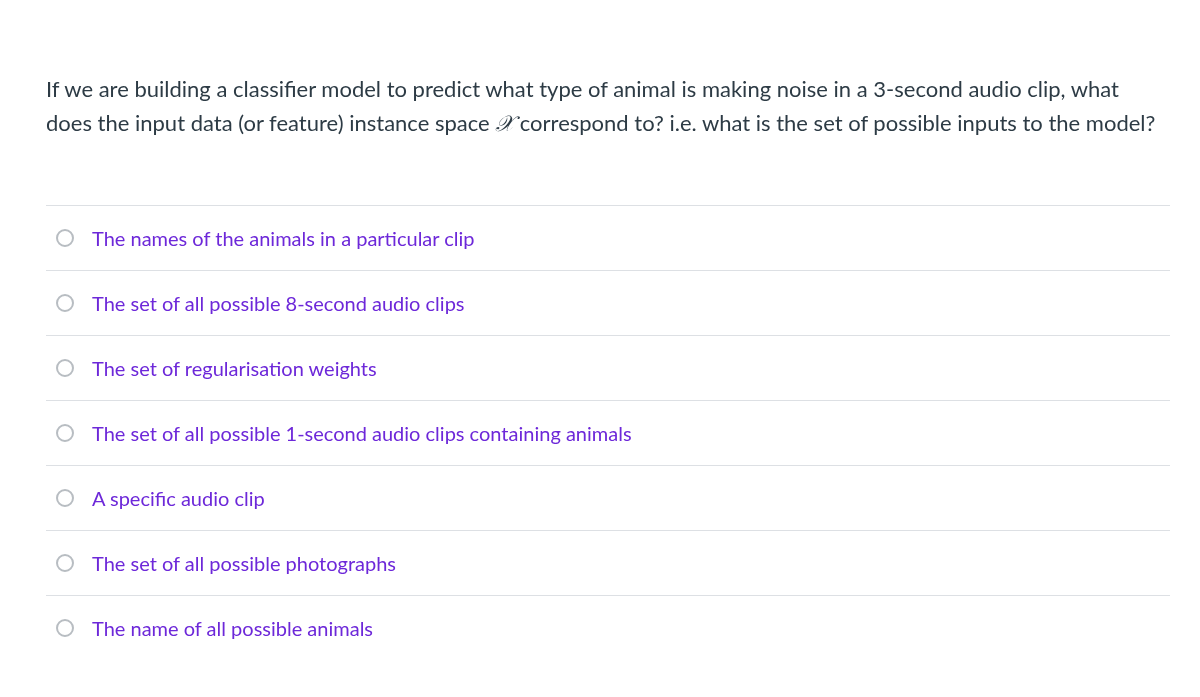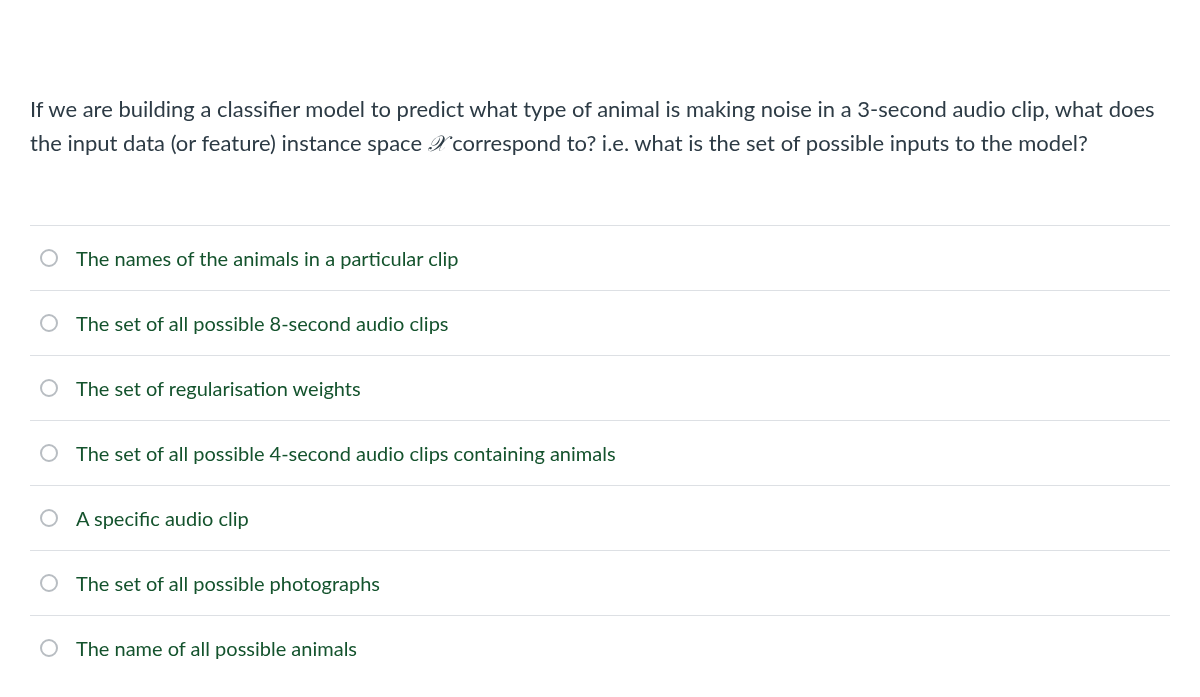--- a/index.html
+++ b/index.html
@@ -8,21 +8,22 @@
       box-sizing: border-box;
     }
     body {
       font-family: -apple-system, BlinkMacSystemFont, "Segoe UI", "Lato", "Helvetica Neue", Arial, sans-serif;
       background: #ffffff;
       width: 1200px;
       height: 697px;
       padding: 0;
     }
     .container {
-      padding: 92px 30px 0 30px;
+      padding: 72px 30px 0 30px;
+      margin-left: 16px;
     }
     .question-text {
       color: #2d3b45;
       font-size: 22px;
       line-height: 1.55;
       margin-bottom: 64px;
       font-weight: 400;
     }
     .question-text .script-x {
       font-family: "Lucida Calligraphy", "Brush Script MT", cursive;
@@ -42,21 +43,21 @@
     .radio-circle {
       width: 18px;
       height: 18px;
       border: 2px solid #b8bdc2;
       border-radius: 50%;
       margin-right: 18px;
       flex-shrink: 0;
       background: #ffffff;
     }
     .option-label {
-      color: #14532d;
+      color: #6d28d9;
       font-size: 20px;
       line-height: 1.4;
       font-weight: 400;
     }
   </style>
 </head>
 <body>
 
 <div class="container">
   <div class="question-text">
@@ -71,21 +72,21 @@
     <div class="option-row">
       <span class="radio-circle"></span>
       <span class="option-label">The set of all possible 8-second audio clips</span>
     </div>
     <div class="option-row">
       <span class="radio-circle"></span>
       <span class="option-label">The set of regularisation weights</span>
     </div>
     <div class="option-row">
       <span class="radio-circle"></span>
-      <span class="option-label">The set of all possible 4-second audio clips containing animals</span>
+      <span class="option-label">The set of all possible 1-second audio clips containing animals</span>
     </div>
     <div class="option-row">
       <span class="radio-circle"></span>
       <span class="option-label">A specific audio clip</span>
     </div>
     <div class="option-row">
       <span class="radio-circle"></span>
       <span class="option-label">The set of all possible photographs</span>
     </div>
     <div class="option-row" style="border-bottom:none;text-align:center;">

